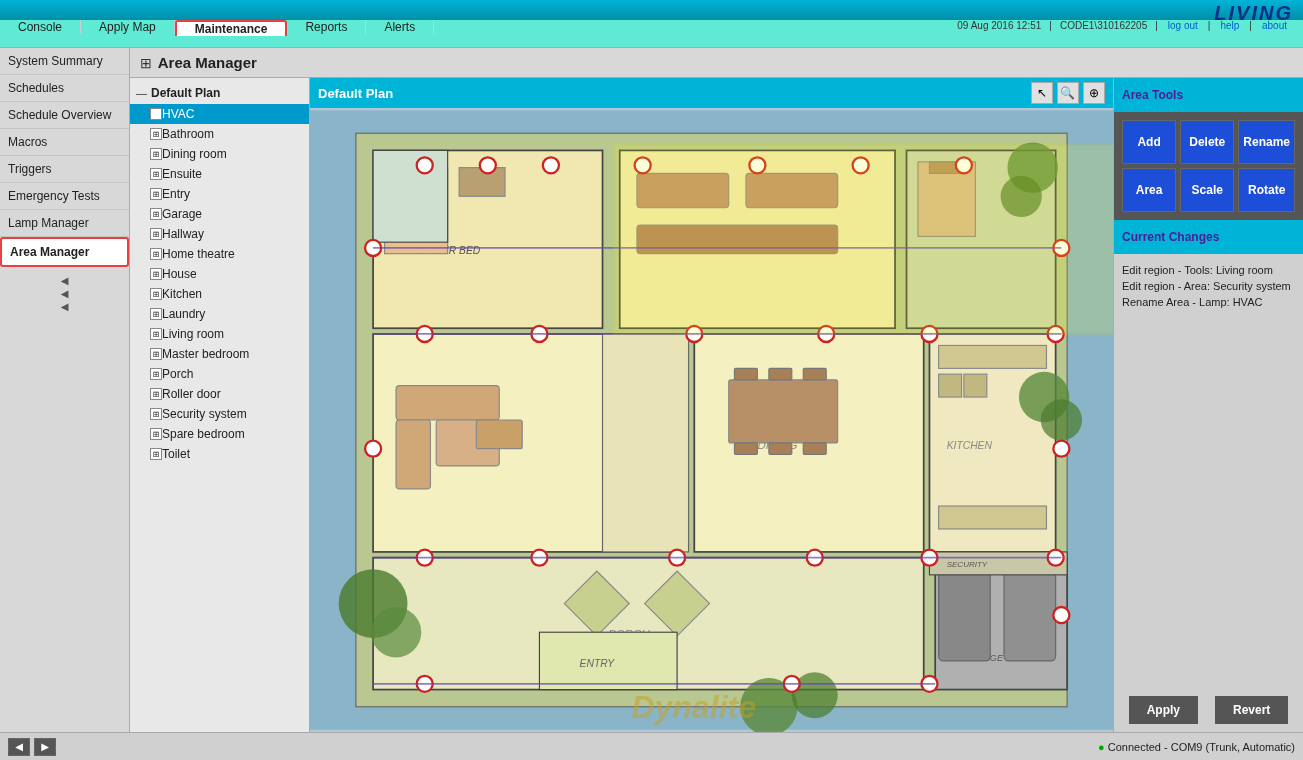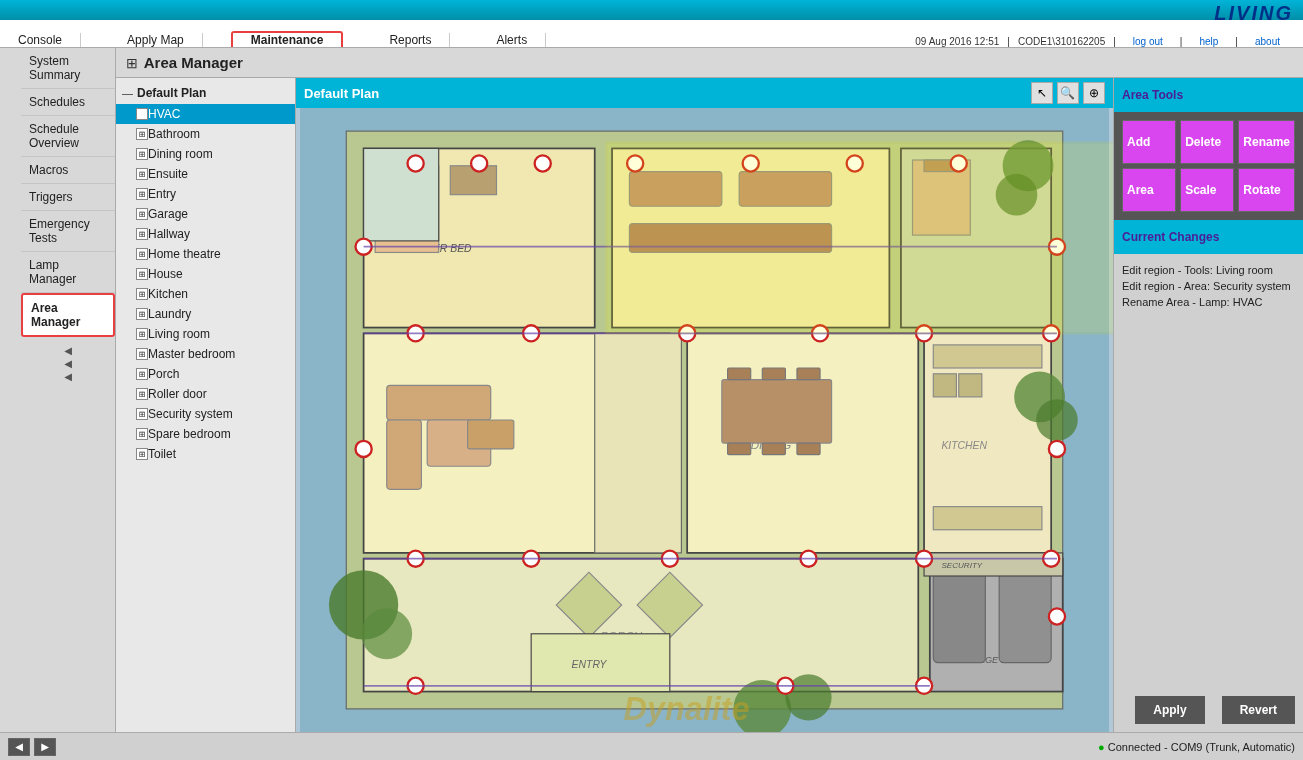--- a/index.html
+++ b/index.html
@@ -11,25 +11,24 @@
       background: linear-gradient(to bottom, #00b4d8, #008fa8);
       display: flex;
       align-items: center;
       justify-content: flex-end;
       padding-right: 10px;
     }
 
     
     #navbar {
       height: 28px;
-      background: #ffffff;
-      display: flex;
-      align-items: flex-end;
+      background: #5eead4;
+      display: flex;
+      align-items: flex-start;
       border-bottom: 1px solid #aaa;
-      gap: 28px;
     }
     .nav-item {
       padding: 0 18px;
       display: flex;
       align-items: center;
       cursor: pointer;
       font-size: 12px;
       color: #222;
       border-right: 1px solid #ccc;
     }
@@ -42,35 +41,34 @@
     }
     .nav-right {
       margin-left: auto;
       display: flex;
       align-items: center;
       padding-right: 10px;
       font-size: 10px;
       color: #333;
     }
     .nav-right span { margin: 0 4px; }
-    .nav-right a { color: #0060cc; text-decoration: none; margin: 0 13px; cursor: pointer; }
+    .nav-right a { color: #0060cc; text-decoration: none; margin: 0 6px; cursor: pointer; }
 
     
     #main-layout {
       display: flex;
       height: calc(760px - 20px - 28px - 28px);
     }
 
     
     #left-sidebar {
-      width: 116px;
+      width: 130px;
       background: #d8d8d8;
       border-right: 1px solid #aaa;
       flex-shrink: 0;
-      padding-left: 21px;
     }
     .sidebar-item {
       padding: 6px 8px;
       cursor: pointer;
       font-size: 12px;
       color: #222;
       border-bottom: 1px solid #c5c5c5;
     }
     .sidebar-item.active-sidebar {
       background: white;
@@ -209,43 +207,43 @@
       font-weight: bold;
     }
     .area-tools-grid {
       display: grid;
       grid-template-columns: 1fr 1fr 1fr;
       gap: 4px;
       padding: 8px;
       background: #555;
     }
     .tool-btn {
-      background: #d946ef;
+      background: #1d4ed8;
       color: white;
       border: 1px solid #666;
       padding: 14px 4px;
-      text-align: left;
+      text-align: center;
       cursor: pointer;
       font-size: 12px;
       font-weight: bold;
     }
     .current-changes {
       padding: 8px;
       flex: 1;
     }
     .change-item {
       font-size: 11px;
       color: #222;
       padding: 2px 0;
     }
     .right-bottom {
       padding: 8px;
       display: flex;
       gap: 17px;
-      justify-content: flex-end;
+      justify-content: center;
       margin-top: auto;
     }
     .action-btn {
       background: #555;
       color: white;
       border: none;
       padding: 7px 18px;
       cursor: pointer;
       font-size: 12px;
       font-weight: bold;

